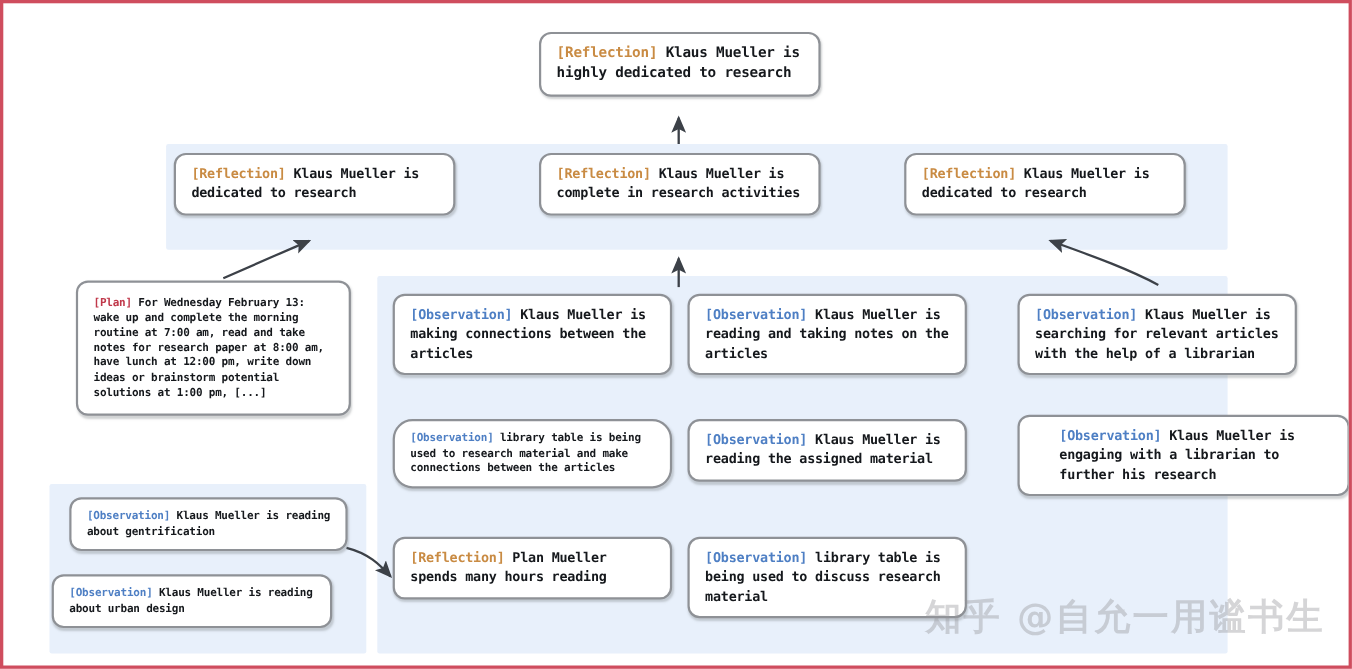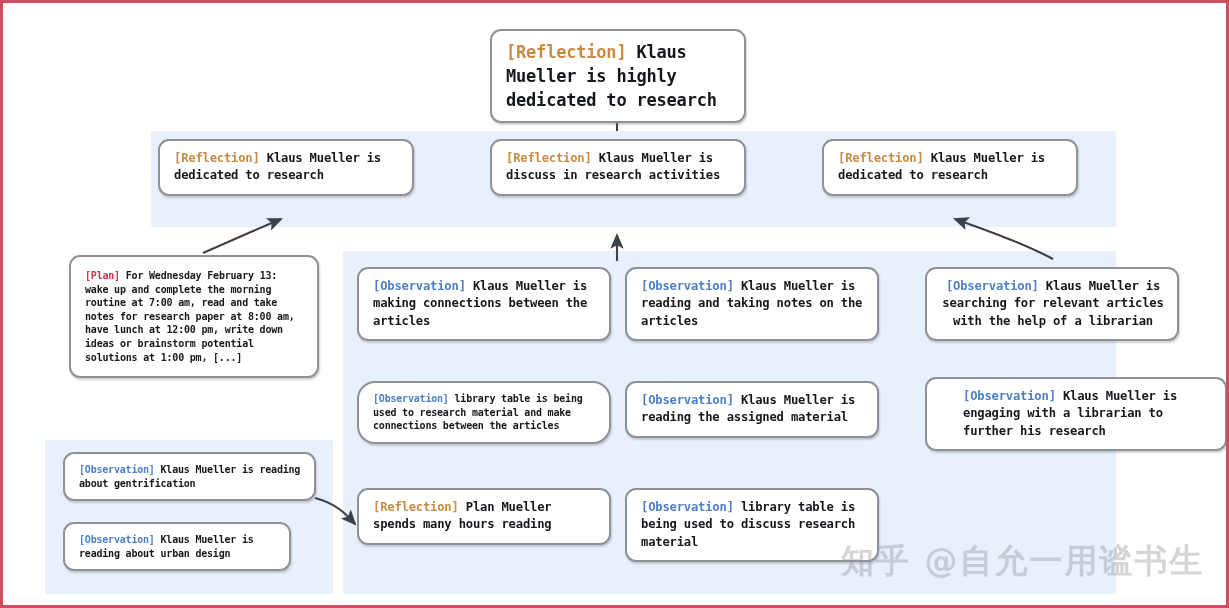--- a/index.html
+++ b/index.html
@@ -32,21 +32,21 @@
     border: 2px solid #8e9196;
     border-radius: 11px;
     box-shadow: 1px 2px 2px rgba(120,125,130,0.35);
     padding: 9px 12px 9px 14px;
     color: #15181c;
     font-weight: bold;
     line-height: 1.42;
     white-space: pre-wrap;
     letter-spacing: -0.2px;
   }
-  .fs13 { font-size: 17px; }
+  .fs13 { font-size: 13px; }
   .fs12 { font-size: 12.2px; }
   .fs11 { font-size: 10px; line-height: 1.36; }
 
   .tag-reflection { color: #c98b43; font-weight: bold; }
   .tag-observation { color: #4e7fc4; font-weight: bold; }
   .tag-plan { color: #c0394b; font-weight: bold; }
 
   svg.edges {
     position: absolute; left: 0; top: 0;
     width: 1229px; height: 608px;
@@ -88,42 +88,42 @@
 
     <path d="M1050,256 C1020,240 985,228 952,216" stroke="#3c4148" stroke-width="2.1" fill="none" marker-end="url(#ah)"></path>
 
     <path d="M312,495 C332,500 342,510 352,521" stroke="#3c4148" stroke-width="2.1" fill="none" marker-end="url(#ah)"></path>
   </svg>
 
   <div class="node fs13" style="left:487px; top:26px; width:256px;"><span class="tag-reflection">[Reflection]</span><span> Klaus Mueller is highly dedicated to research</span></div>
 
   <div class="node fs12" style="left:155px; top:136px; width:256px;"><span class="tag-reflection">[Reflection]</span><span> Klaus Mueller is dedicated to research</span></div>
 
-  <div class="node fs12" style="left:487px; top:136px; width:256px;"><span class="tag-reflection">[Reflection]</span><span> Klaus Mueller is discuss in research activities</span></div>
+  <div class="node fs12" style="left:487px; top:136px; width:256px;"><span class="tag-reflection">[Reflection]</span><span> Klaus Mueller is complete in research activities</span></div>
 
   <div class="node fs12" style="left:819px; top:136px; width:256px;"><span class="tag-reflection">[Reflection]</span><span> Klaus Mueller is dedicated to research</span></div>
 
   <div class="node fs11" style="left:66px; top:252px; width:250px; padding:12px 12px 12px 14px;"><span class="tag-plan">[Plan]</span><span> For Wednesday February 13: wake up and complete the morning routine at 7:00 am, read and take notes for research paper at 8:00 am, have lunch at 12:00 pm, write down ideas or brainstorm potential solutions at 1:00 pm, [...]</span></div>
 
   <div class="node fs11" style="left:60px; top:449px; width:253px;"><span class="tag-observation">[Observation]</span><span> Klaus Mueller is reading about gentrification</span></div>
 
-  <div class="node fs11" style="left:60px; top:519px; width:228px;"><span class="tag-observation">[Observation]</span><span> Klaus Mueller is reading about urban design</span></div>
+  <div class="node fs11" style="left:44px; top:519px; width:255px;"><span class="tag-observation">[Observation]</span><span> Klaus Mueller is reading about urban design</span></div>
 
   <div class="node fs12" style="left:354px; top:264px; width:254px;"><span class="tag-observation">[Observation]</span><span> Klaus Mueller is making connections between the articles</span></div>
 
   <div class="node fs11" style="left:354px; top:378px; width:254px;border-radius:18px;"><span class="tag-observation">[Observation]</span><span> library table is being used to research material and make connections between the articles</span></div>
 
   <div class="node fs12" style="left:354px; top:485px; width:254px;"><span class="tag-reflection">[Reflection]</span><span> Plan Mueller spends many hours reading</span></div>
 
   <div class="node fs12" style="left:622px; top:264px; width:254px;"><span class="tag-observation">[Observation]</span><span> Klaus Mueller is reading and taking notes on the articles</span></div>
 
   <div class="node fs12" style="left:622px; top:378px; width:254px;"><span class="tag-observation">[Observation]</span><span> Klaus Mueller is reading the assigned material</span></div>
 
   <div class="node fs12" style="left:622px; top:485px; width:254px;"><span class="tag-observation">[Observation]</span><span> library table is being used to discuss research material</span></div>
 
-  <div class="node fs12" style="left:922px; top:264px; width:254px;text-align:center;"><span class="tag-observation">[Observation]</span><span> Klaus Mueller is searching for relevant articles with the help of a librarian</span></div>
+  <div class="node fs12" style="left:922px; top:264px; width:254px;"><span class="tag-observation">[Observation]</span><span> Klaus Mueller is searching for relevant articles with the help of a librarian</span></div>
 
   <div class="node fs12" style="left:922px; top:374px; width:302px;padding-left:36px;"><span class="tag-observation">[Observation]</span><span> Klaus Mueller is engaging with a librarian to further his research</span></div>
 
 
   <div class="watermark">知乎 @自允一用谧书生</div>
 
 </div>
 
 </body></html>

